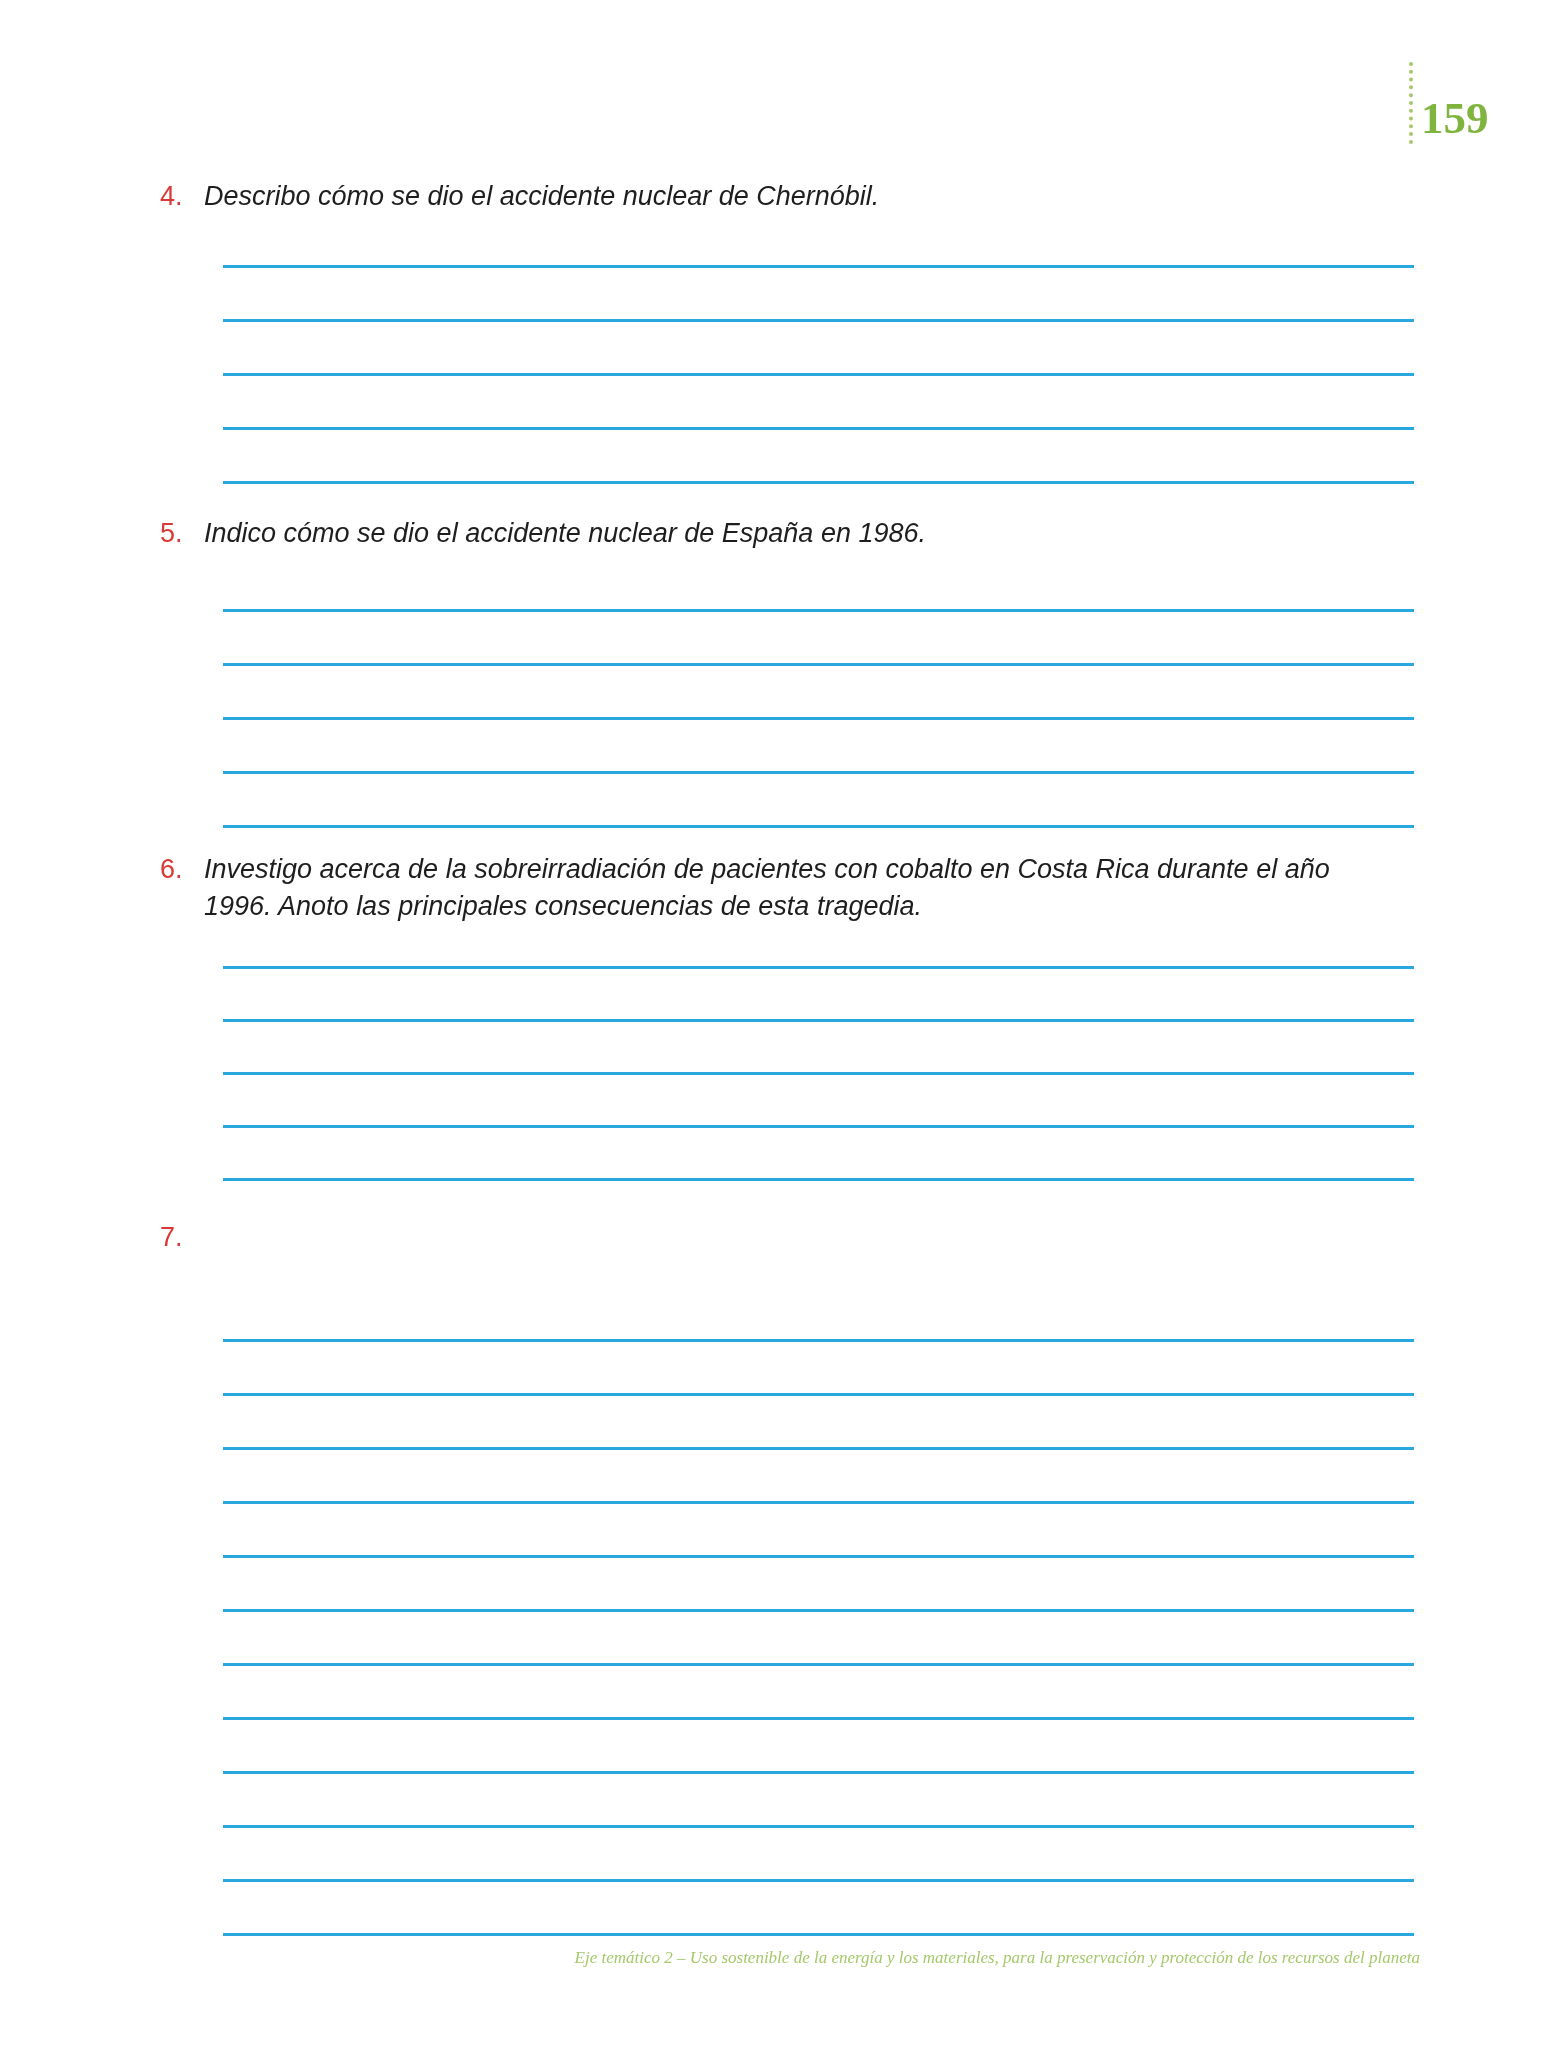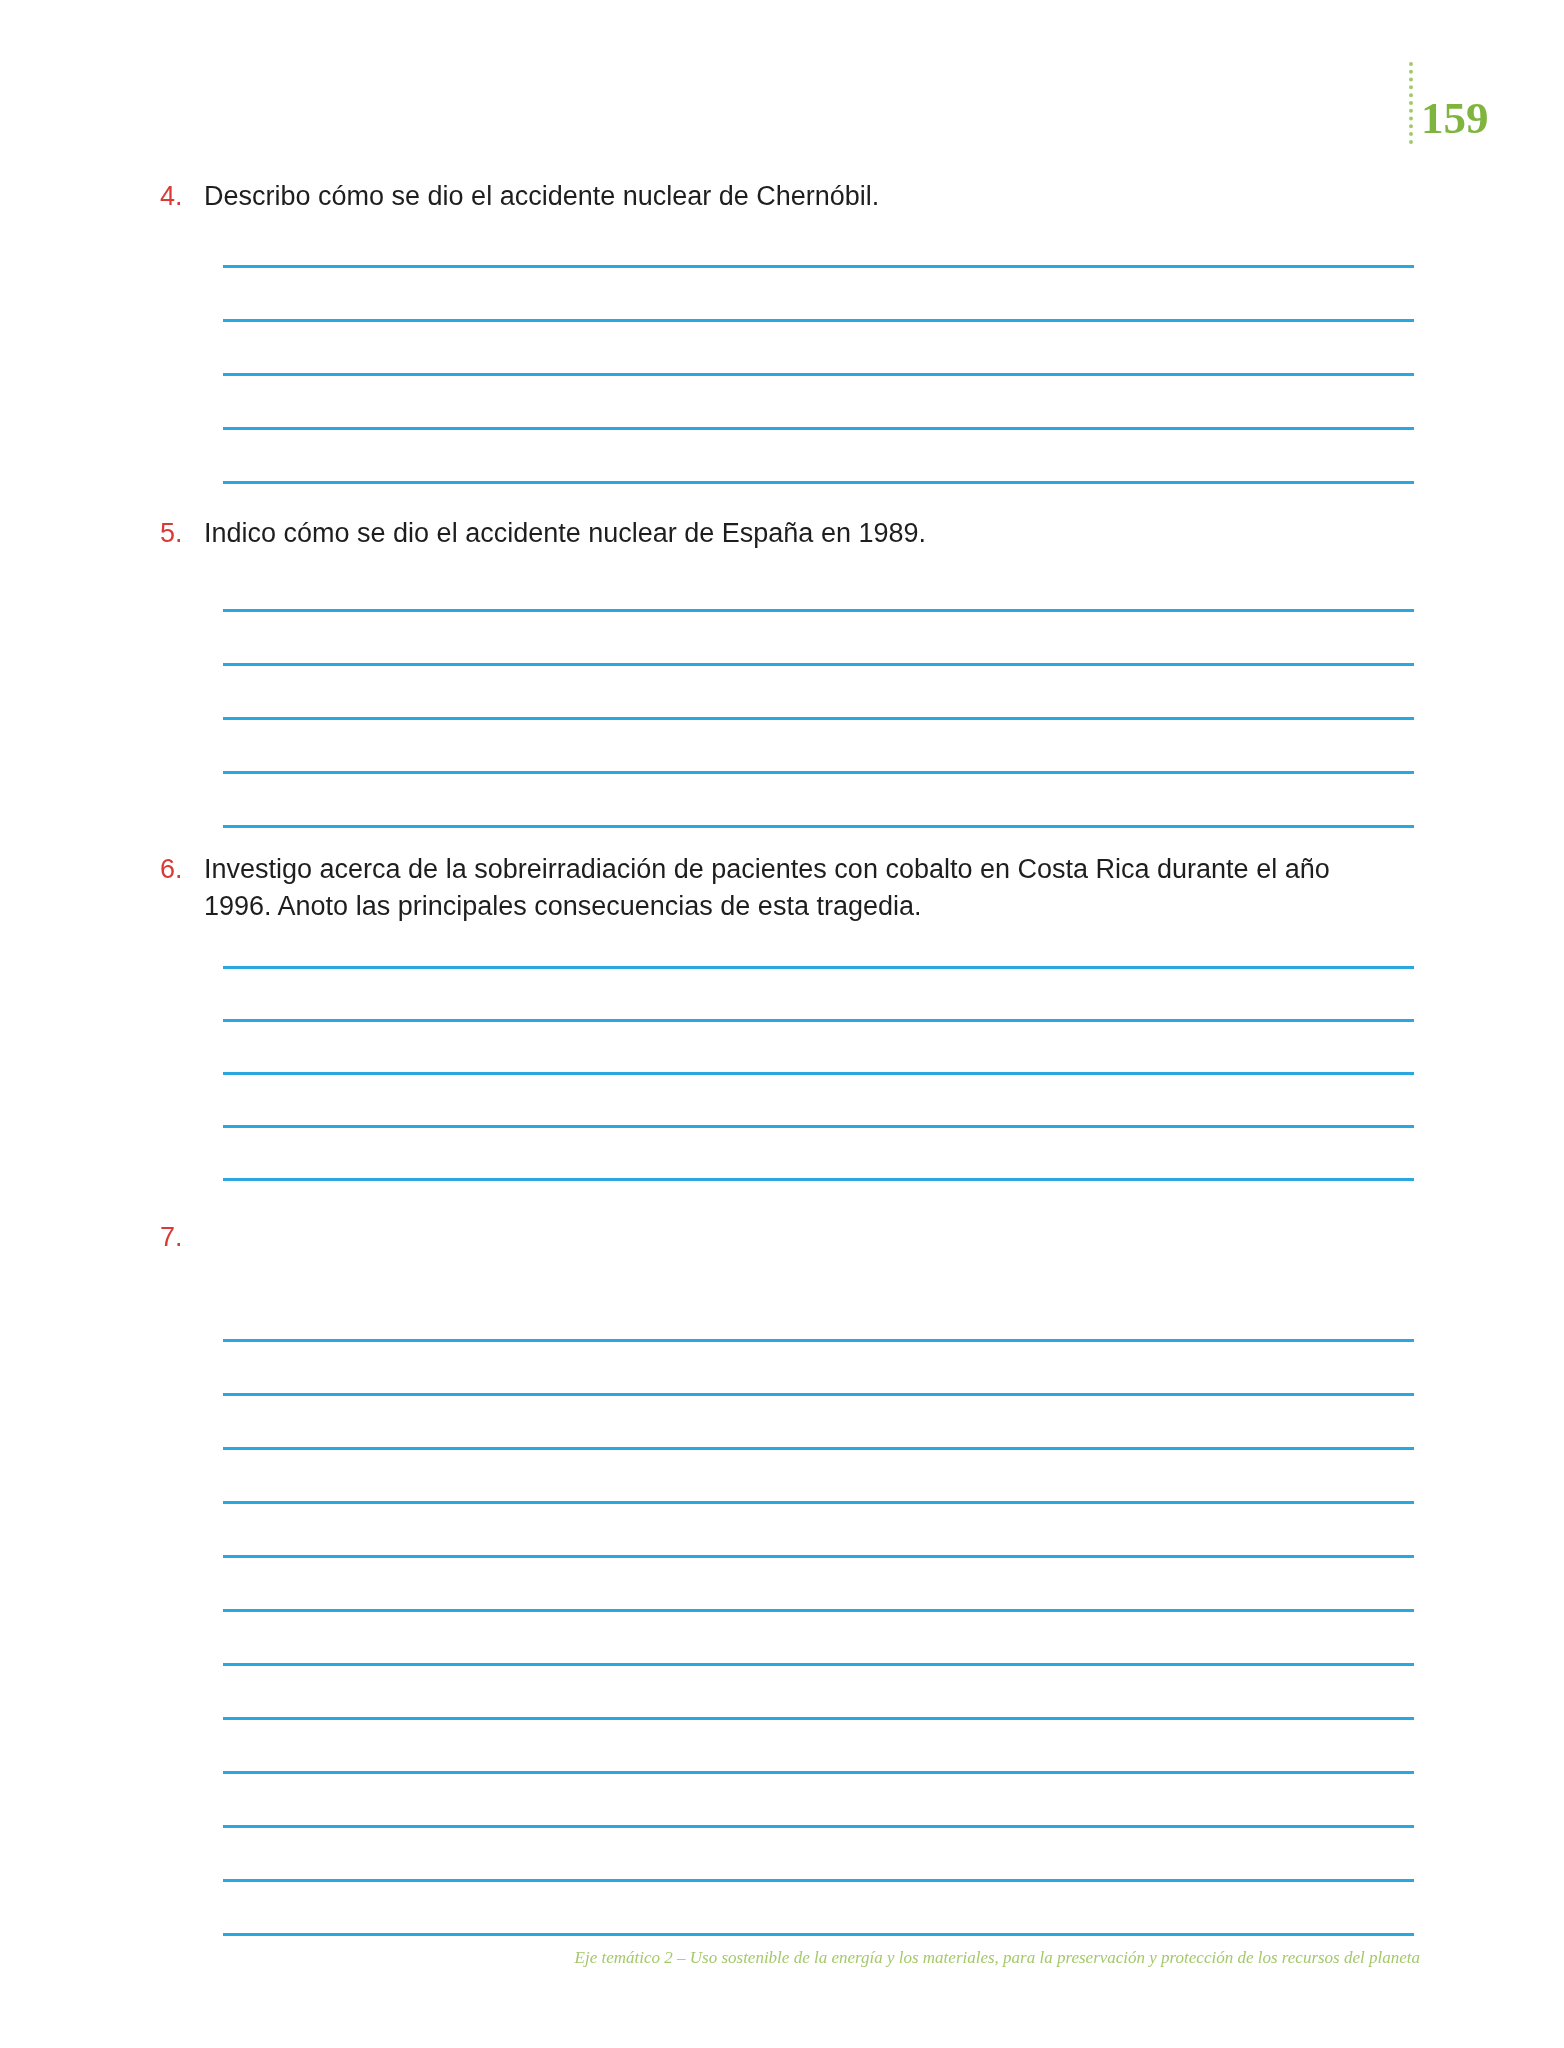--- a/index.html
+++ b/index.html
@@ -52,20 +52,21 @@
     font-size: 27px;
     line-height: 38px;
   }
   .q .num {
     flex: 0 0 44px;
     color: var(--accent-red);
   }
   .q .txt {
     white-space: pre-line;
     max-width: 1225px;
+    font-style: italic;
   }
   #q4 { top: 177px; }
   #q5 { top: 514px; }
   #q6 { top: 851px; line-height: 37px; }
   #q7 { top: 1218px; }
   
   .rules {
     position: absolute;
     left: 223px;
     width: 1191px;
@@ -108,21 +109,21 @@
   <div class="rules" id="rules4">
       <div class="rule"></div>
       <div class="rule"></div>
       <div class="rule"></div>
       <div class="rule"></div>
       <div class="rule"></div>
     </div>
 
   <div class="q" id="q5">
     <span class="num">5.</span>
-    <span class="txt">Indico cómo se dio el accidente nuclear de España en 1989.</span>
+    <span class="txt">Indico cómo se dio el accidente nuclear de España en 1986.</span>
   </div>
   <div class="rules" id="rules5">
       <div class="rule"></div>
       <div class="rule"></div>
       <div class="rule"></div>
       <div class="rule"></div>
       <div class="rule"></div>
     </div>
 
   <div class="q" id="q6">

